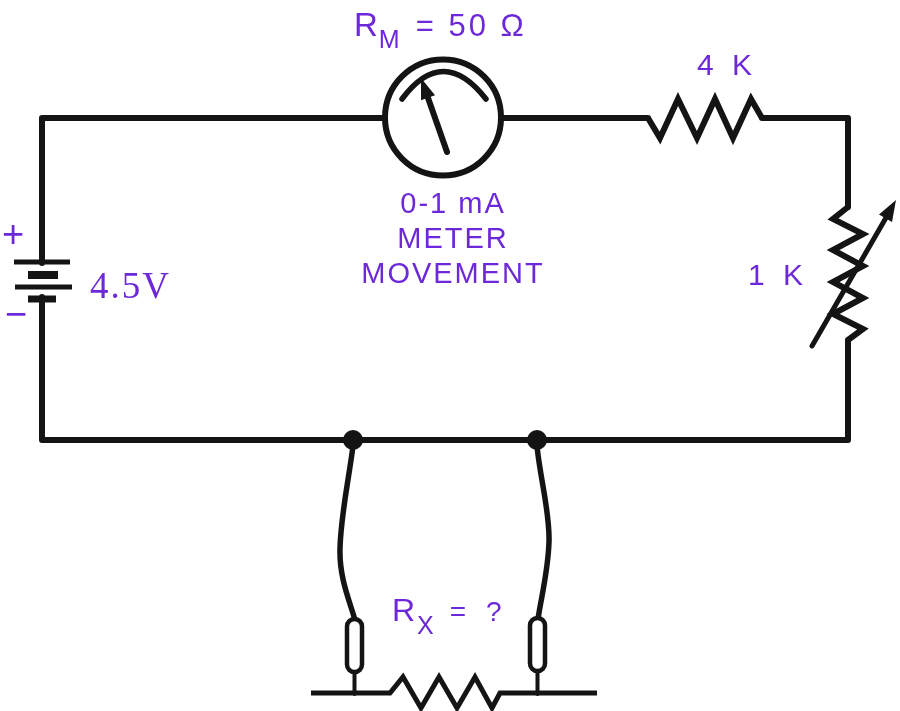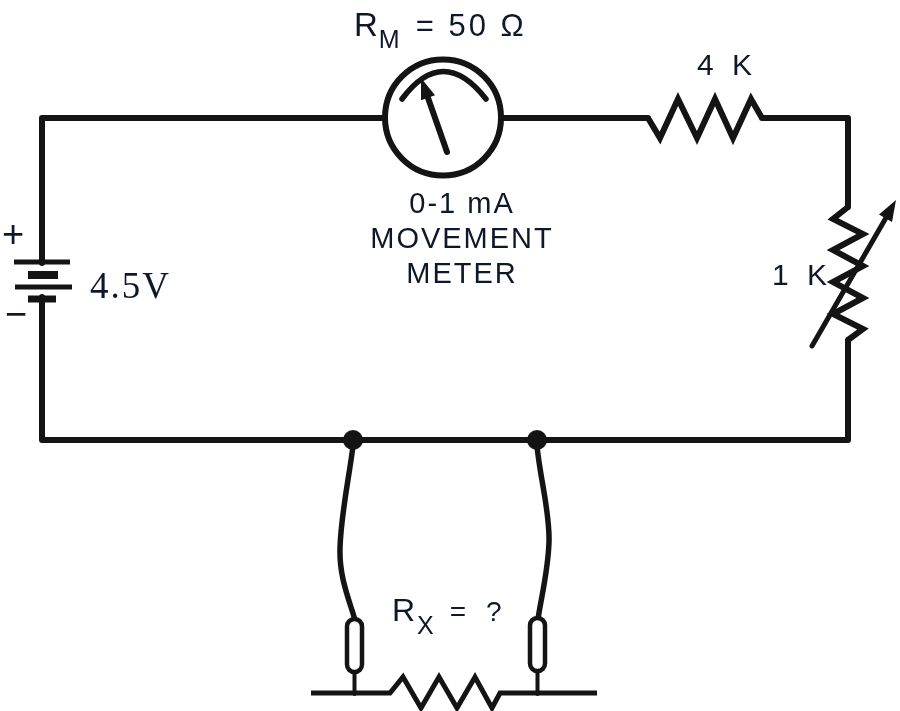--- a/index.html
+++ b/index.html
@@ -16,38 +16,38 @@
     overflow: hidden;
     color: #141414;
   }
   #schematic-svg {
     position: absolute;
     left: 0;
     top: 0;
   }
   .lbl {
     position: absolute;
-    color: #0f172a;
+    color: #6d28d9;
     white-space: nowrap;
     user-select: none;
   }
   
   #rm-label { left: 354px; top: 6px; font-size: 33px; }
   #rm-label .sub { font-size: 25px; display: inline-block; transform: translateY(12px); margin-left: 1px; }
   #rm-label .val { font-size: 31px; margin-left: 16px; letter-spacing: 3px; }
   
-  #meter-caption { left: 331px; top: 186px; width: 262px; text-align: center;
+  #meter-caption { left: 322px; top: 186px; width: 262px; text-align: center;
                    font-size: 29px; line-height: 35px; letter-spacing: 2px; }
   
   #plus-label  { left: 2px;  top: 213px; font-size: 38px; }
   #minus-label { left: 5px;  top: 293px; font-size: 38px; }
   #voltage-label { left: 90px; top: 264px; font-size: 37px; letter-spacing: 2px; font-family: Liberation Serif, serif; }
   
   #r4k-label { left: 697px; top: 48px;  font-size: 30px; word-spacing: 10px; }
-  #r1k-label { left: 748px; top: 258px; font-size: 30px; word-spacing: 10px; margin-left: 24px; }
+  #r1k-label { left: 748px; top: 258px; font-size: 30px; word-spacing: 10px; }
   
   #rx-label { left: 392px; top: 592px; font-size: 32px; }
   #rx-label .sub { font-size: 25px; display: inline-block; transform: translateY(13px); margin-left: 2px; }
   #rx-label .val { font-size: 28px; margin-left: 16px; letter-spacing: 6px; }
 </style>
 </head>
 <body>
 
 <div id="canvas">
 
@@ -98,22 +98,22 @@
       <circle cx="537" cy="440" r="10"></circle>
     </g>
   </svg>
 
   <div id="rm-label" class="lbl">
     <span>R</span><span class="sub">M</span><span class="val">= 50 Ω</span>
   </div>
 
   <div id="meter-caption" class="lbl">
     <div>0-1 mA</div>
+    <div>METER</div>
     <div>MOVEMENT</div>
-    <div>METER</div>
   </div>
 
   <div id="plus-label" class="lbl">+</div>
   <div id="minus-label" class="lbl">−</div>
   <div id="voltage-label" class="lbl">4.5V</div>
 
   <div id="r4k-label" class="lbl">4 K</div>
 
   <div id="r1k-label" class="lbl">1 K</div>
 

